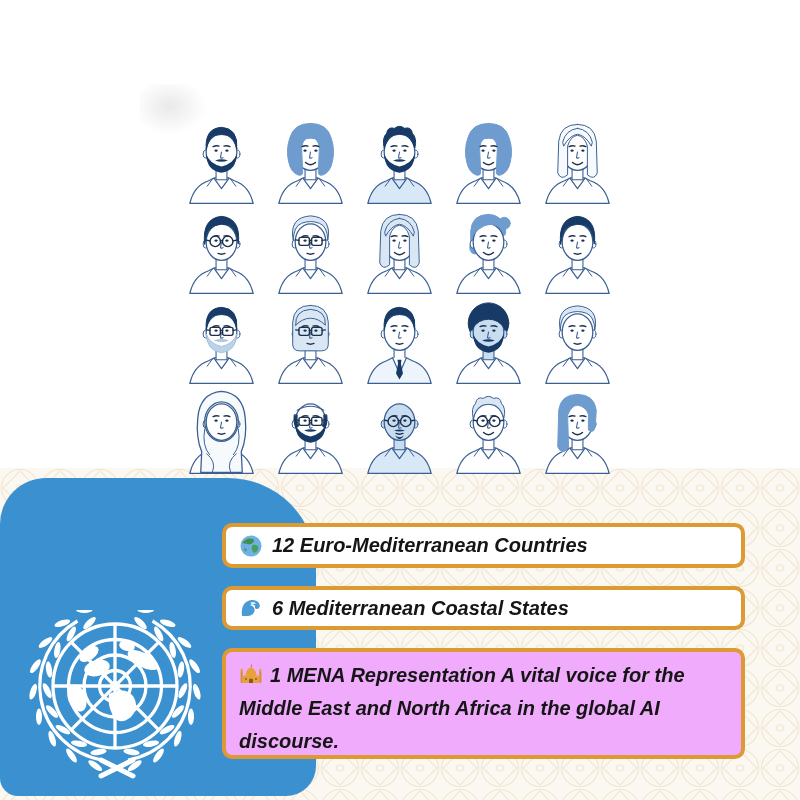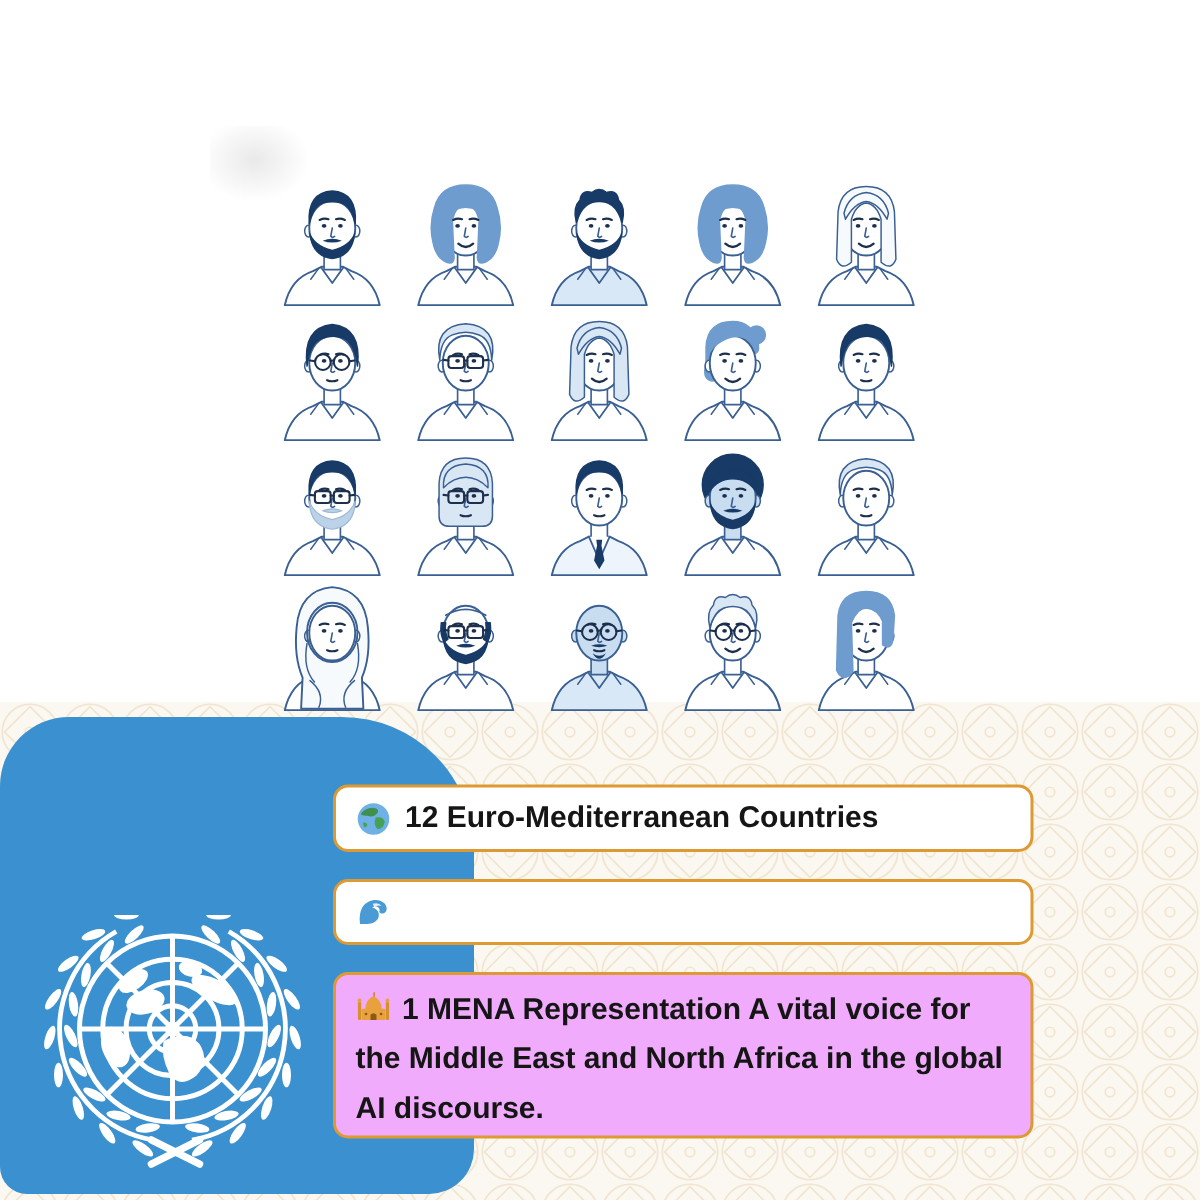--- a/index.html
+++ b/index.html
@@ -20,22 +20,22 @@
   }
   .portrait{width:89px;height:90px;}
   .portrait svg{display:block;width:89px;height:90px;}
   .blue-panel{
     position:absolute;left:0;top:478px;width:316px;height:318px;z-index:2;
     border-radius:46px 88px 30px 18px;
   }
   .un-emblem{position:absolute;left:9px;top:610px;width:212px;height:180px;z-index:3;}
   .cards{position:absolute;left:222px;top:523px;width:523px;height:240px;z-index:4;}
   .info-card{
-    position:absolute;left:0;width:467px;box-sizing:border-box;
-    background:#ffffff;border:2px solid #be185d;border-radius:10px;
+    position:absolute;left:0;width:523px;box-sizing:border-box;
+    background:#ffffff;border:4px solid #be185d;border-radius:10px;font-style:italic;
   }
   .card-1{top:0;height:45px;}
   .card-2{top:63px;height:44px;}
   .card-3{top:125px;height:111px;}
   .card-row{display:flex;align-items:center;height:100%;padding:0 13px;gap:9px;}
   .card-text{font-size:20px;font-weight:700;color:#151515;white-space:nowrap;}
   .card-body{padding:7px 13px 9px 13px;font-size:20px;font-weight:700;color:#151515;line-height:33px;}
   .inline-icon{display:inline-block;vertical-align:-4px;margin-right:7px;}
   .icon-slot{display:inline-flex;width:24px;height:24px;flex:0 0 auto;}
   .icon-slot svg,.inline-icon svg{display:block;}
@@ -1460,20 +1460,21 @@
     </div>
   </div>
   <div class="info-card card-2" style="border-color: rgb(221, 154, 51); background: rgb(255, 255, 255);">
     <div class="card-row">
       <span class="icon-slot">
           <svg width="24" height="24" viewBox="0 0 24 24">
             <path d="M3,20 C2,11 5,5.5 11.5,4.2 C17,3.2 21,6.5 20.8,10 C20.6,13 17.5,14 15.8,12 C17,9.2 14,7 11,9.2 C14.2,9.4 16.3,12.4 15.4,15.4 C14.5,18.5 11,20 8,20 Z" fill="#4a9ad6"></path>
             <path d="M11.5,6.5 Q15.5,5.2 17.3,8 Q14.8,7 12.5,8.8 Z" fill="#ffffff" opacity="0.85"></path>
           </svg>
         </span>
+      <span class="card-text" style="color: rgb(21, 21, 21);">6 Mediterranean Coastal States</span>
     </div>
   </div>
   <div class="info-card card-3" style="border-color: rgb(221, 154, 51); background: #f0abfc;">
     <div class="card-body" style="color: rgb(21, 21, 21);"><span class="inline-icon"><svg width="24" height="24" viewBox="0 0 24 24">
             <rect x="1.6" y="9" width="2.2" height="12" rx="0.8" fill="#d4922f"></rect>
             <circle cx="2.7" cy="8" r="1.3" fill="#e8a13c"></circle>
             <rect x="20.2" y="9" width="2.2" height="12" rx="0.8" fill="#d4922f"></rect>
             <circle cx="21.3" cy="8" r="1.3" fill="#e8a13c"></circle>
             <path d="M6.5,14 Q6.5,7.5 12,5 Q17.5,7.5 17.5,14 Z" fill="#e8a13c"></path>
             <rect x="12" y="2.5" width="0.9" height="2.8" fill="#c27b1f"></rect>

